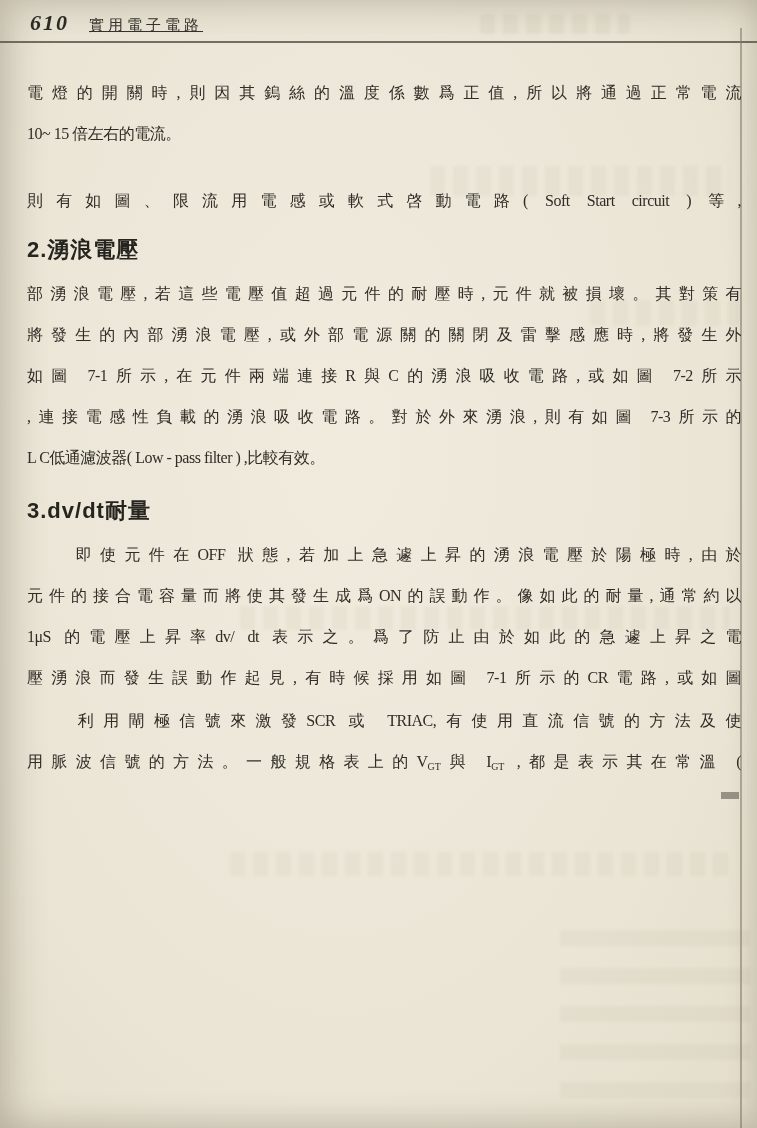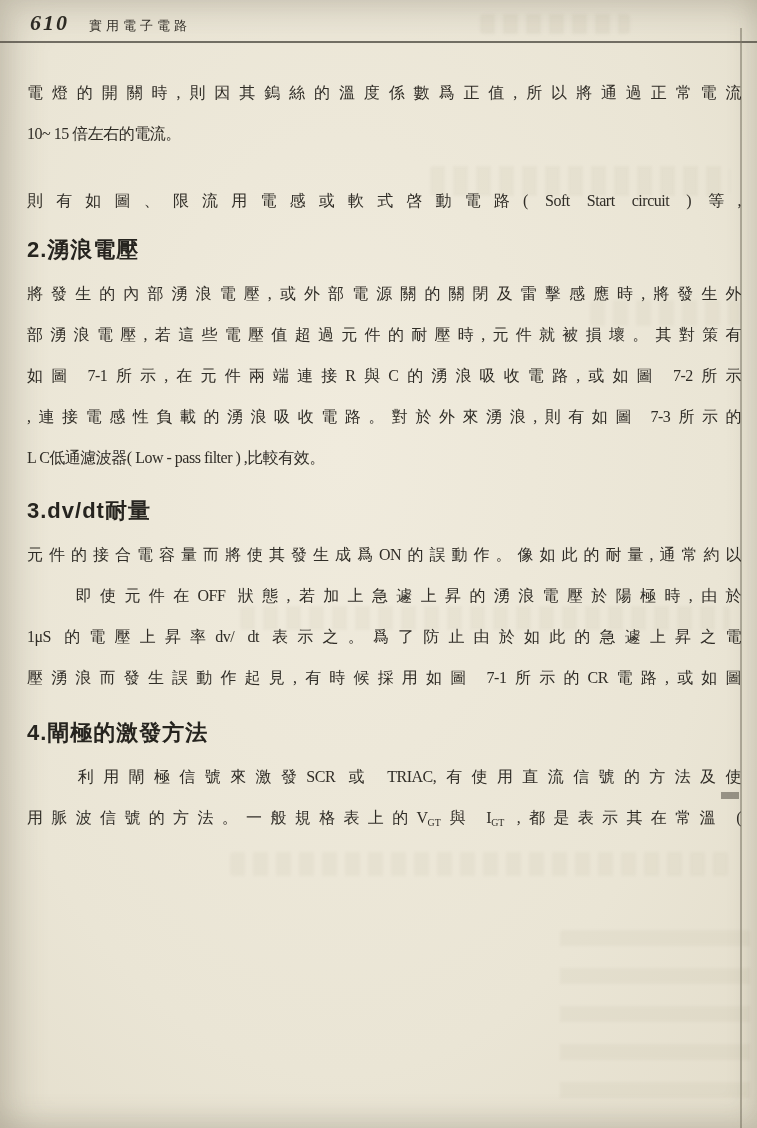--- a/index.html
+++ b/index.html
@@ -20,21 +20,21 @@
   .running-head{
     position:absolute;top:10px;left:30px;
     display:flex;align-items:baseline;gap:20px;
     white-space:nowrap;
   }
   .page-num{
     font-size:22px;font-weight:bold;font-style:italic;
     letter-spacing:2px;color:#2b2923;
   }
   .book-title{
-    font-size:13px;letter-spacing:4px;color:#33302a;
+    font-size:15px;letter-spacing:4px;color:#33302a;text-decoration:underline;
   }
   .head-rule{
     position:absolute;top:41px;left:0;width:757px;height:2px;
     background:#5d5950;opacity:.85;
   }
   .margin-line{
     position:absolute;top:28px;bottom:0;left:740px;width:2px;
     background:rgba(128,122,105,.55);
   }
   
@@ -110,37 +110,34 @@
         <div class="line">電燈的開關時,則因其鎢絲的溫度係數爲正值,所以將通過正常電流</div>
         <div class="line end">10~ 15 倍左右的電流。</div>
       </div>
       <div class="para b1">
         <div class="line">則有如圖、限流用電感或軟式啓動電路( Soft Start circuit ) 等,</div>
       </div>
       <div class="heading b2">
         <div class="hline">2.湧浪電壓</div>
       </div>
       <div class="para b3">
+        <div class="line">部湧浪電壓,若這些電壓值超過元件的耐壓時,元件就被損壞。其對策有</div>
         <div class="line">將發生的內部湧浪電壓,或外部電源關的關閉及雷擊感應時,將發生外</div>
-        <div class="line">部湧浪電壓,若這些電壓值超過元件的耐壓時,元件就被損壞。其對策有</div>
         <div class="line">如圖 7-1所示,在元件兩端連接R與C的湧浪吸收電路,或如圖 7-2所示</div>
         <div class="line">,連接電感性負載的湧浪吸收電路。對於外來湧浪,則有如圖 7-3所示的</div>
         <div class="line end">L C低通濾波器( Low - pass filter ) ,比較有效。</div>
       </div>
       <div class="heading b4">
         <div class="hline">3.dv/dt耐量</div>
       </div>
       <div class="para b5">
+        <div class="line">　　即使元件在OFF 狀態,若加上急遽上昇的湧浪電壓於陽極時,由於</div>
         <div class="line">元件的接合電容量而將使其發生成爲ON的誤動作。像如此的耐量,通常約以</div>
-        <div class="line">　　即使元件在OFF 狀態,若加上急遽上昇的湧浪電壓於陽極時,由於</div>
         <div class="line">1μS 的電壓上昇率dv/ dt 表示之。爲了防止由於如此的急遽上昇之電</div>
         <div class="line">壓湧浪而發生誤動作起見,有時候採用如圖 7-1所示的CR電路,或如圖</div>
-      </div>
-      <div class="heading b6">
-        <div class="hline">4.閘極的激發方法</div>
       </div>
       <div class="para b7">
         <div class="line">　　利用閘極信號來激發SCR 或 TRIAC,有使用直流信號的方法及使</div>
         <div class="line">用脈波信號的方法。一般規格表上的V<sub>GT</sub>與 I<sub>GT</sub> ,都是表示其在常溫 (</div>
       </div>
     </div>
 
 </div>
 
 </body></html>

